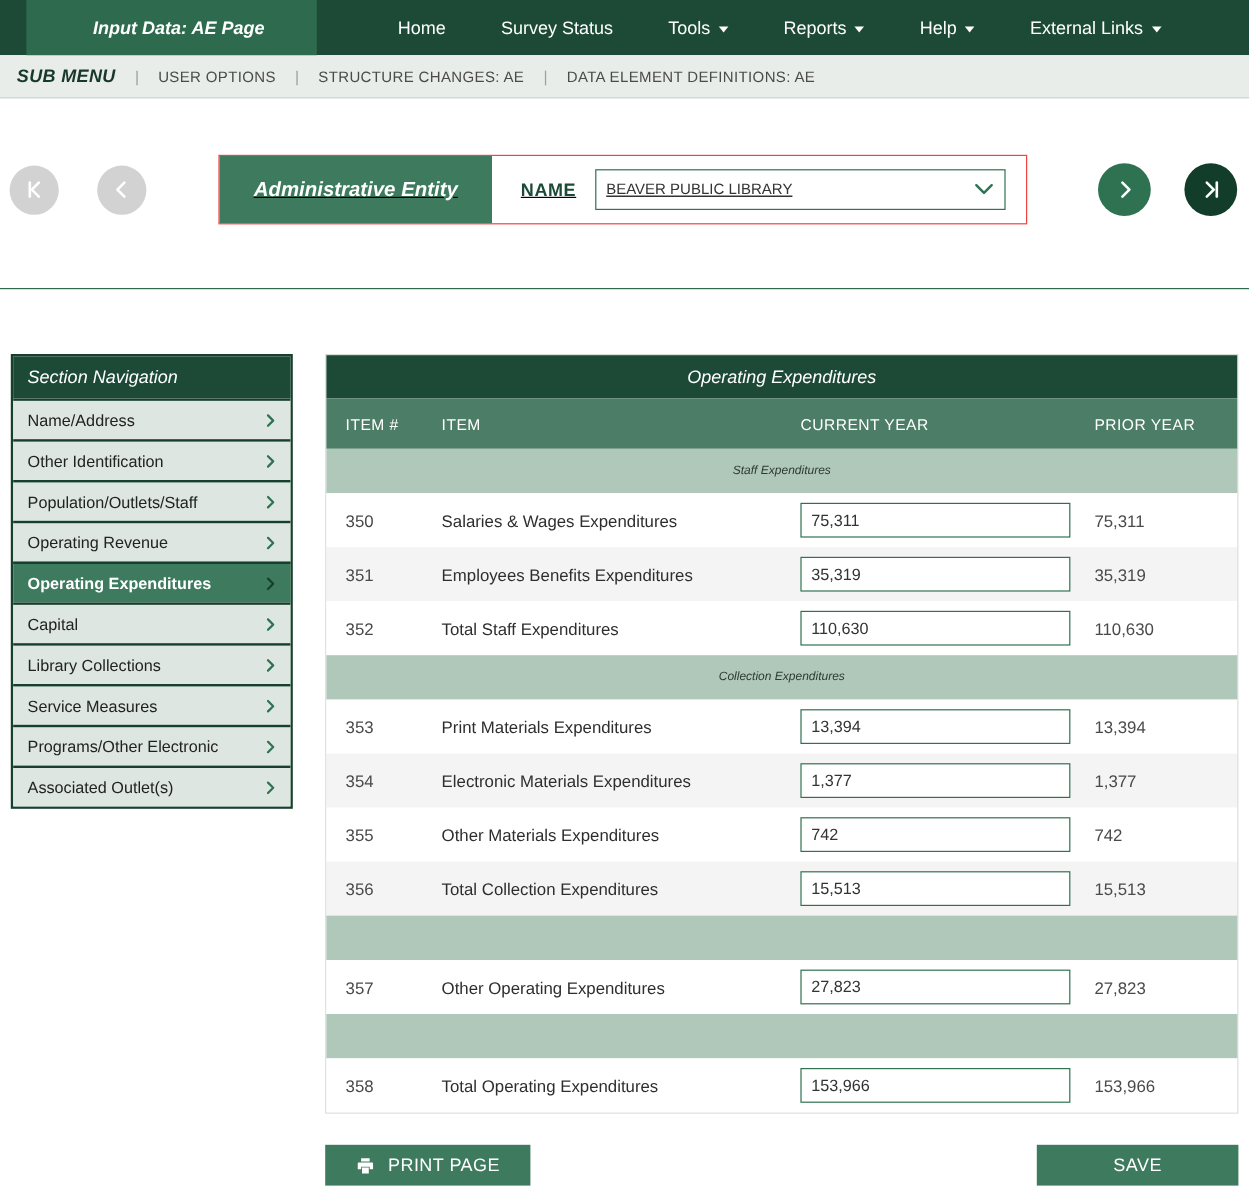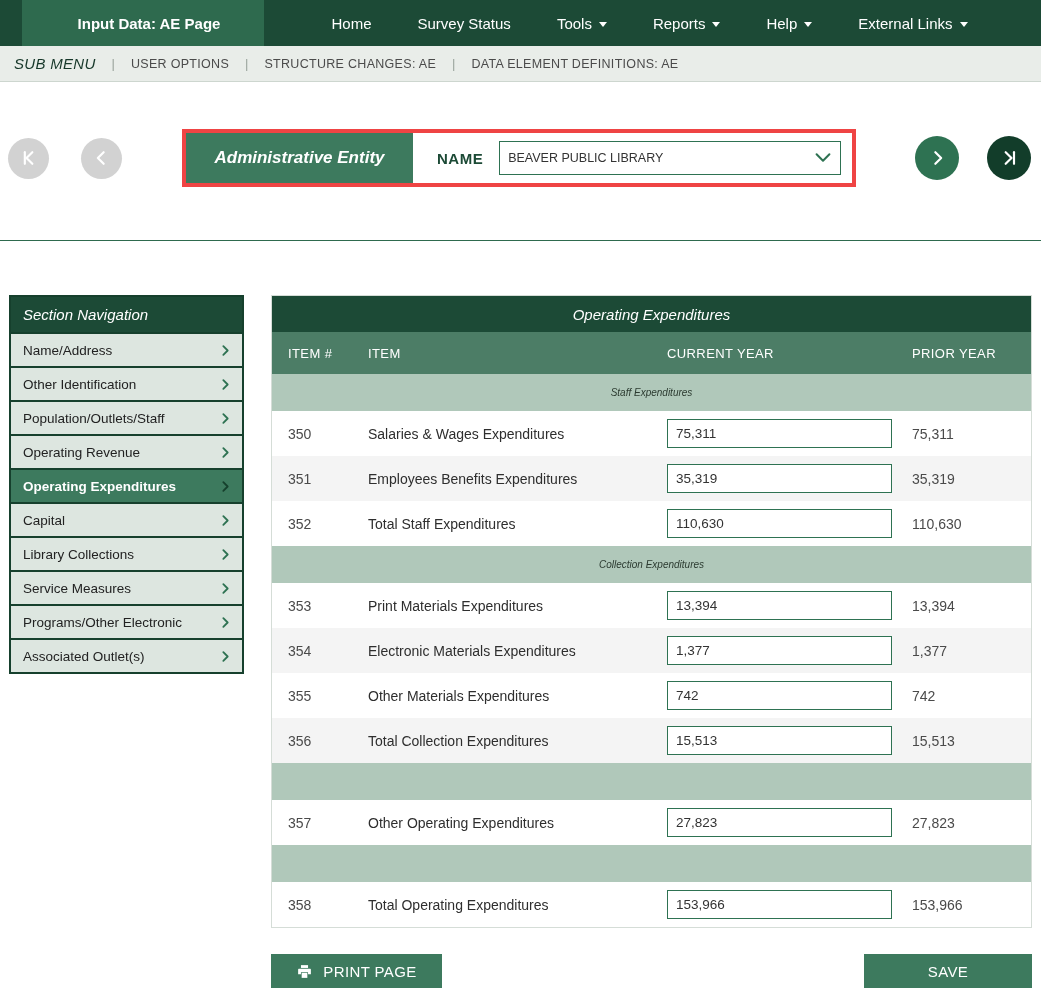--- a/index.html
+++ b/index.html
@@ -8,58 +8,58 @@
     font-family: "Liberation Sans", sans-serif;
     background: #ffffff;
     min-height: 1001px;
     overflow-x: hidden;
   }
 
   
   .topnav { height: 46px; background: #1c4a36; display: flex; align-items: stretch; }
   .active-tab {
     margin-left: 22px; width: 242px; background: #2e6a4e;
-    color: #fff; font-weight: bold; font-size: 15px;
+    color: #fff; font-style: italic; font-weight: bold; font-size: 15px;
     display: flex; align-items: center; justify-content: center; cursor: pointer; padding-left: 12px;
   }
   .nav-items {
     flex: 1; display: flex; align-items: center; justify-content: center;
     gap: 46px; padding-right: 6px; color: #fff; font-size: 15px;
   }
   .nav-item { display: flex; align-items: center; gap: 7px; cursor: pointer; white-space: nowrap; }
   .caret {
     width: 0; height: 0; border-left: 4px solid transparent;
     border-right: 4px solid transparent; border-top: 5px solid #fff; margin-top: 2px;
   }
 
   
   .submenu {
     height: 36px; background: #e9ede9; display: flex; align-items: center;
     padding: 0 14px; border-bottom: 1px solid #cdd6cf;
   }
-  .sm-title { font-style: italic; font-weight: normal; font-size: 15px; color: #17382a; letter-spacing: .3px; }
+  .sm-title { font-style: italic; font-weight: bold; font-size: 15px; color: #17382a; letter-spacing: .3px; }
   .sm-sep { color: #9aa39c; margin: 0 16px; font-size: 13px; }
   .sm-item { font-size: 12.5px; color: #4b4b4b; letter-spacing: .3px; cursor: pointer; white-space: nowrap; }
 
   
   .entity-row { display: flex; align-items: center; margin-top: 46px; padding: 0 8px; height: 60px; }
   .circle {
     width: 41px; height: 41px; border-radius: 50%; border: none;
     display: flex; align-items: center; justify-content: center; cursor: pointer; flex: none;
   }
   .circle.disabled { background: #d2d2d2; }
   .circle.green { background: #2e7252; width: 44px; height: 44px; }
   .circle.dark { background: #123d2a; width: 44px; height: 44px; }
   .btn-prev { margin-left: 32px; }
   .btn-next { margin-left: auto; }
   .btn-last { margin-left: 28px; margin-right: 2px; }
 
   .entity-box {
-    margin-left: 60px; width: 674px; height: 58px; border: 4px solid #ef4444;
-    display: flex; align-items: center; background: #fff; flex: none;
+    margin-left: 60px; width: 674px; height: 58px; border: 1px solid #ef4444;
+    display: flex; align-items: center; background: #fff; flex: none; text-decoration: underline;
   }
   .entity-label {
     width: 227px; height: 100%; background: #3d7a5e; color: #fff;
     font-style: italic; font-weight: bold; font-size: 17px;
     display: flex; align-items: center; justify-content: center;
   }
   .name-label { margin-left: 24px; color: #1c4a36; font-weight: bold; font-size: 15px; letter-spacing: .5px; }
   .select-box {
     margin-left: 16px; width: 342px; height: 34px; border: 1px solid #2e7252;
     display: flex; align-items: center; padding: 0 6px 0 8px; cursor: pointer; background: #fff;

